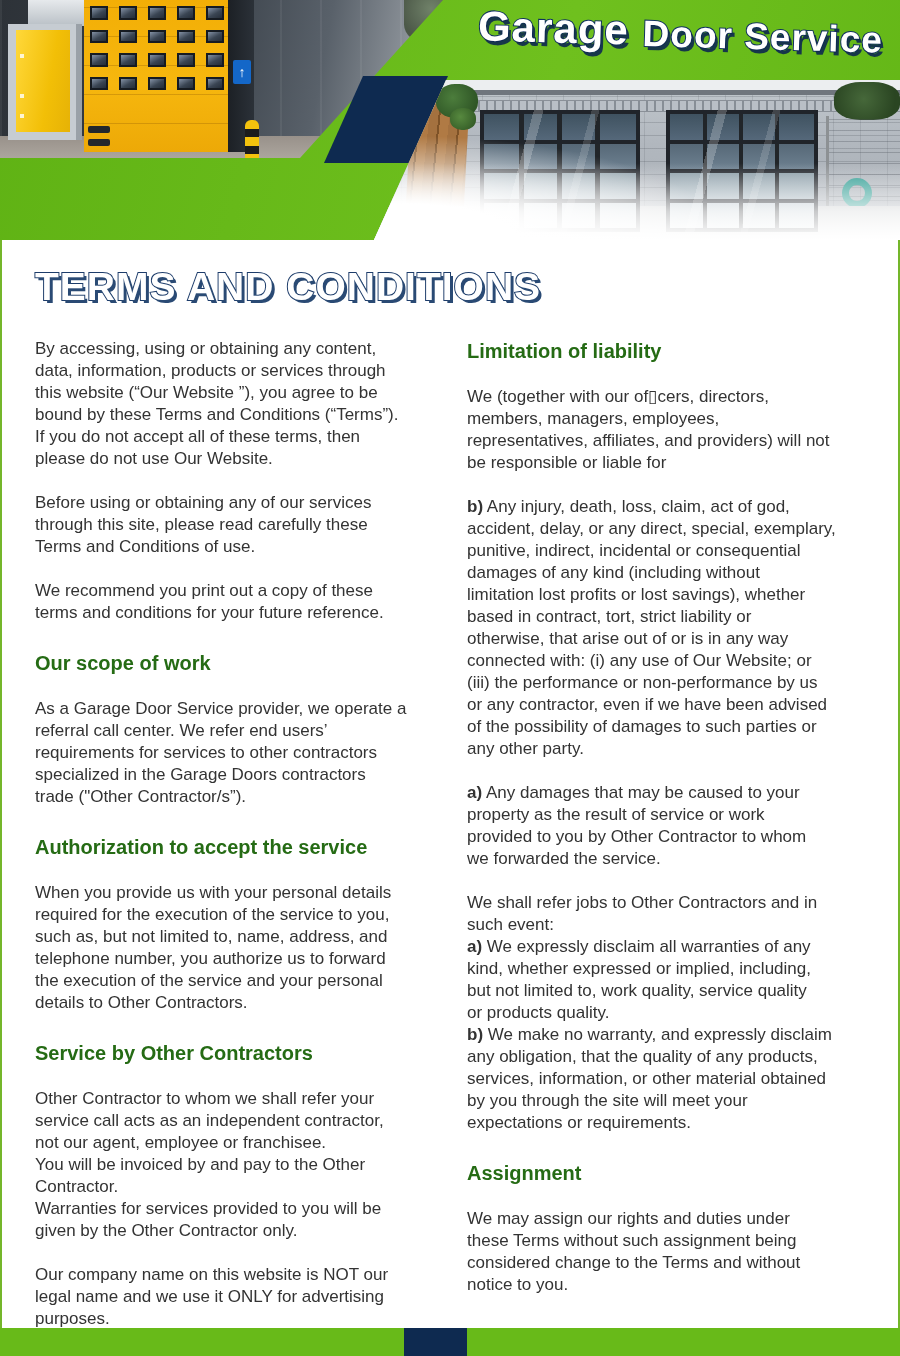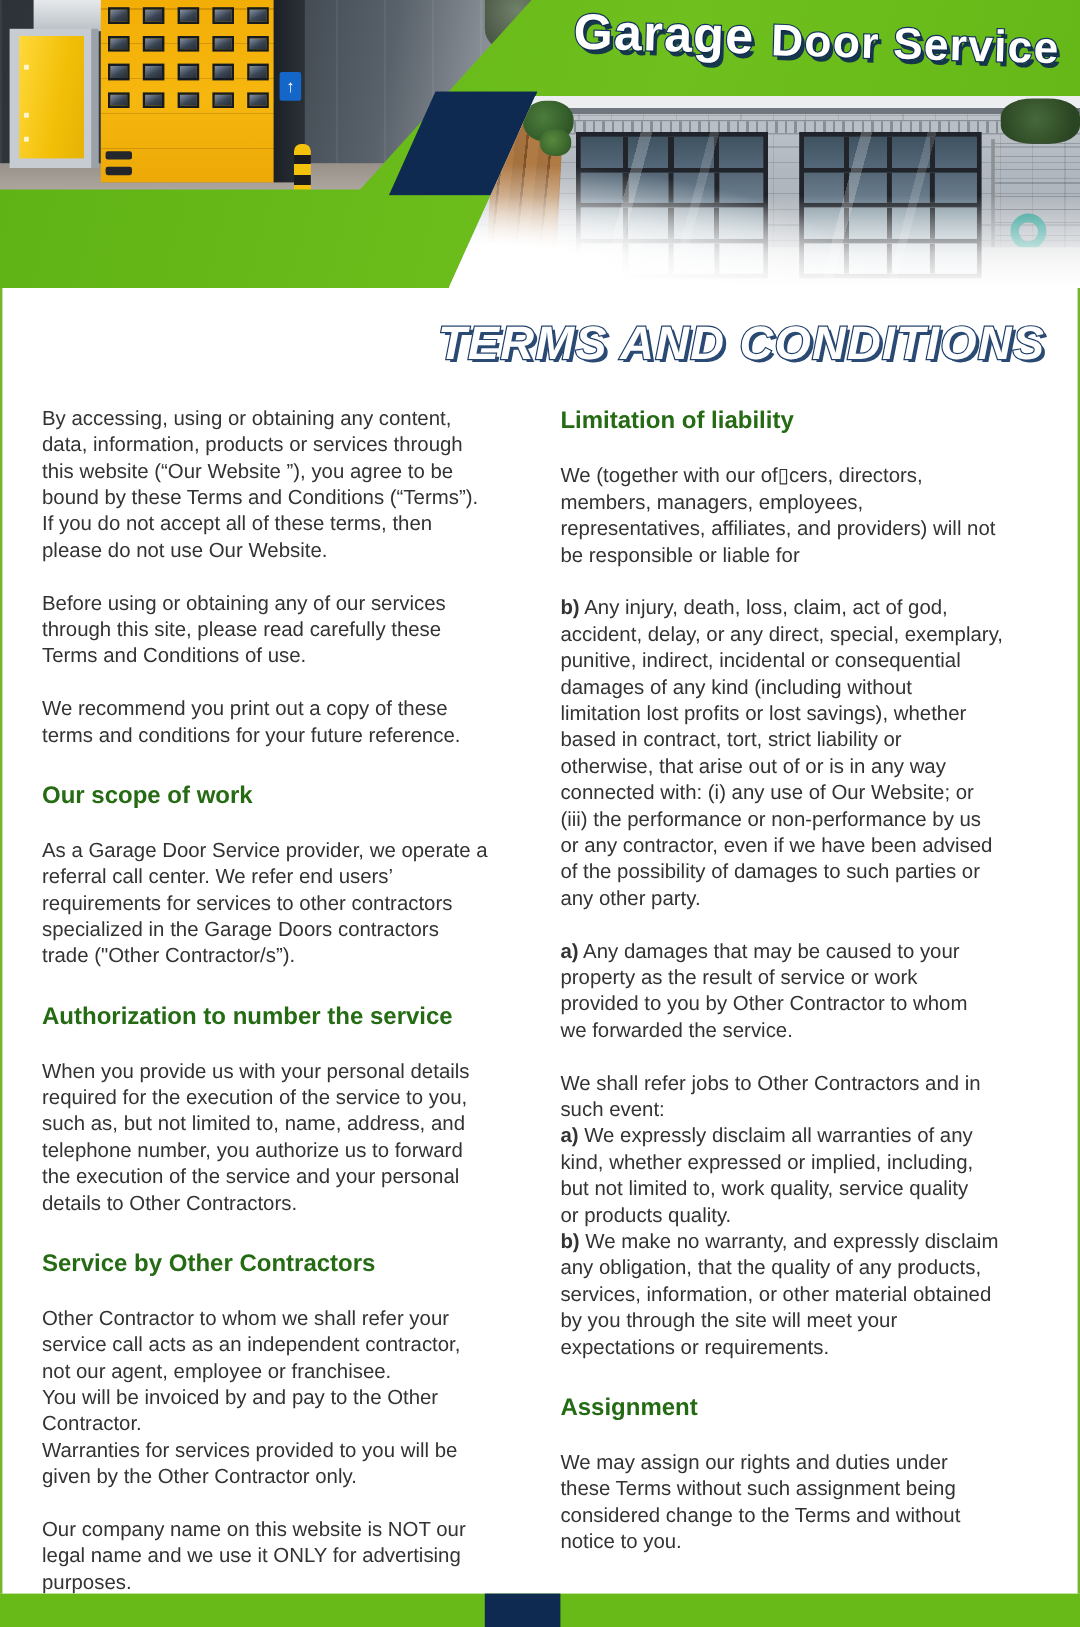--- a/index.html
+++ b/index.html
@@ -96,23 +96,23 @@
   .brand{position:absolute;left:478px;top:8px;z-index:5;transform:rotate(1.6deg);
     color:#fff;font-weight:bold;white-space:nowrap;letter-spacing:1px;
     -webkit-text-stroke:2px #10315f;paint-order:stroke fill;
     text-shadow:3px 4px 0 rgba(13,40,80,.9);}
   .brand .w1{font-size:42px;}
   .brand .w2{font-size:37px;margin-left:14px;position:relative;top:1px;}
 
   
   .content{position:relative;width:900px;height:1088px;background:#fff;
     border-left:2px solid #74b62a;border-right:2px solid #74b62a;padding:25px 27px 0 33px;}
-  .main-title{margin:0;text-align:right;font-size:39px;font-weight:bold;letter-spacing:1px;
+  .main-title{margin:0;text-align:left;font-size:39px;font-weight:bold;letter-spacing:1px;
     color:#fff;-webkit-text-stroke:2px var(--title-outline);paint-order:stroke fill;
-    text-shadow:3px 3px 0 #2a4a74;font-style:italic;}
+    text-shadow:3px 3px 0 #2a4a74;}
   .cols{display:flex;gap:28px;margin-top:29px;}
   .col{width:406px;color:var(--text);font-size:17px;line-height:22px;}
   .col p{margin:0 0 22px;white-space:pre-line;}
   .col h2{margin:26px 0 22px;font-size:20px;line-height:26px;color:var(--heading-green);white-space:pre-line;}
   .col h2:first-child{margin-top:0;}
   .col b{font-weight:bold;}
 
   
   .footer{position:absolute;left:0;bottom:0;width:900px;height:28px;background:var(--green);}
   .footer .navy-sq{position:absolute;left:404px;top:0;width:63px;height:28px;background:var(--navy);}
@@ -218,21 +218,21 @@
 through this site, please read carefully these
 Terms and Conditions of use.</span></p>
           <p><span>We recommend you print out a copy of these
 terms and conditions for your future reference.</span></p>
           <h2><span>Our scope of work</span></h2>
           <p><span>As a Garage Door Service provider, we operate a
 referral call center. We refer end users’
 requirements for services to other contractors
 specialized in the Garage Doors contractors
 trade ("Other Contractor/s”).</span></p>
-          <h2><span>Authorization to number the service</span></h2>
+          <h2><span>Authorization to accept the service</span></h2>
           <p><span>When you provide us with your personal details
 required for the execution of the service to you,
 such as, but not limited to, name, address, and
 telephone number, you authorize us to forward
 the execution of the service and your personal
 details to Other Contractors.</span></p>
           <h2><span>Service by Other Contractors</span></h2>
           <p><span>Other Contractor to whom we shall refer your
 service call acts as an independent contractor,
 not our agent, employee or franchisee.

